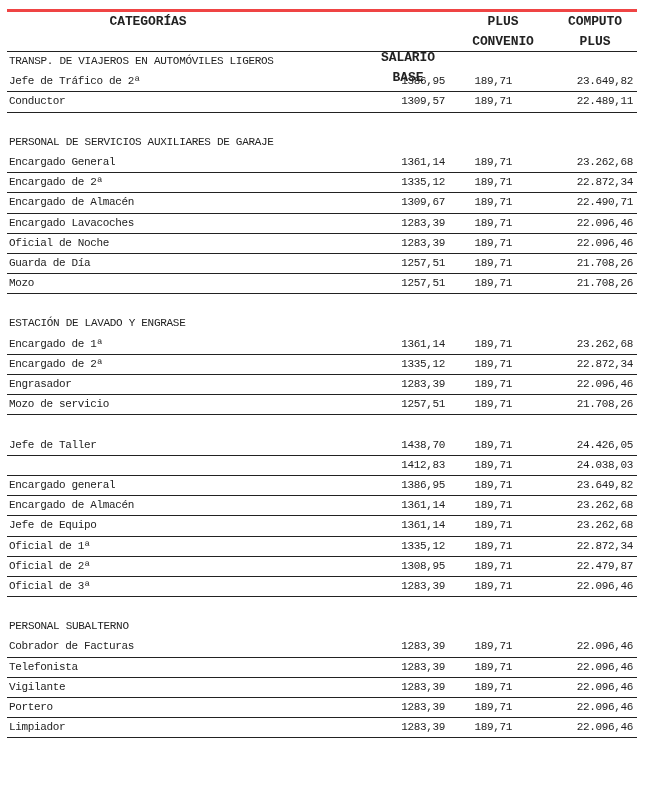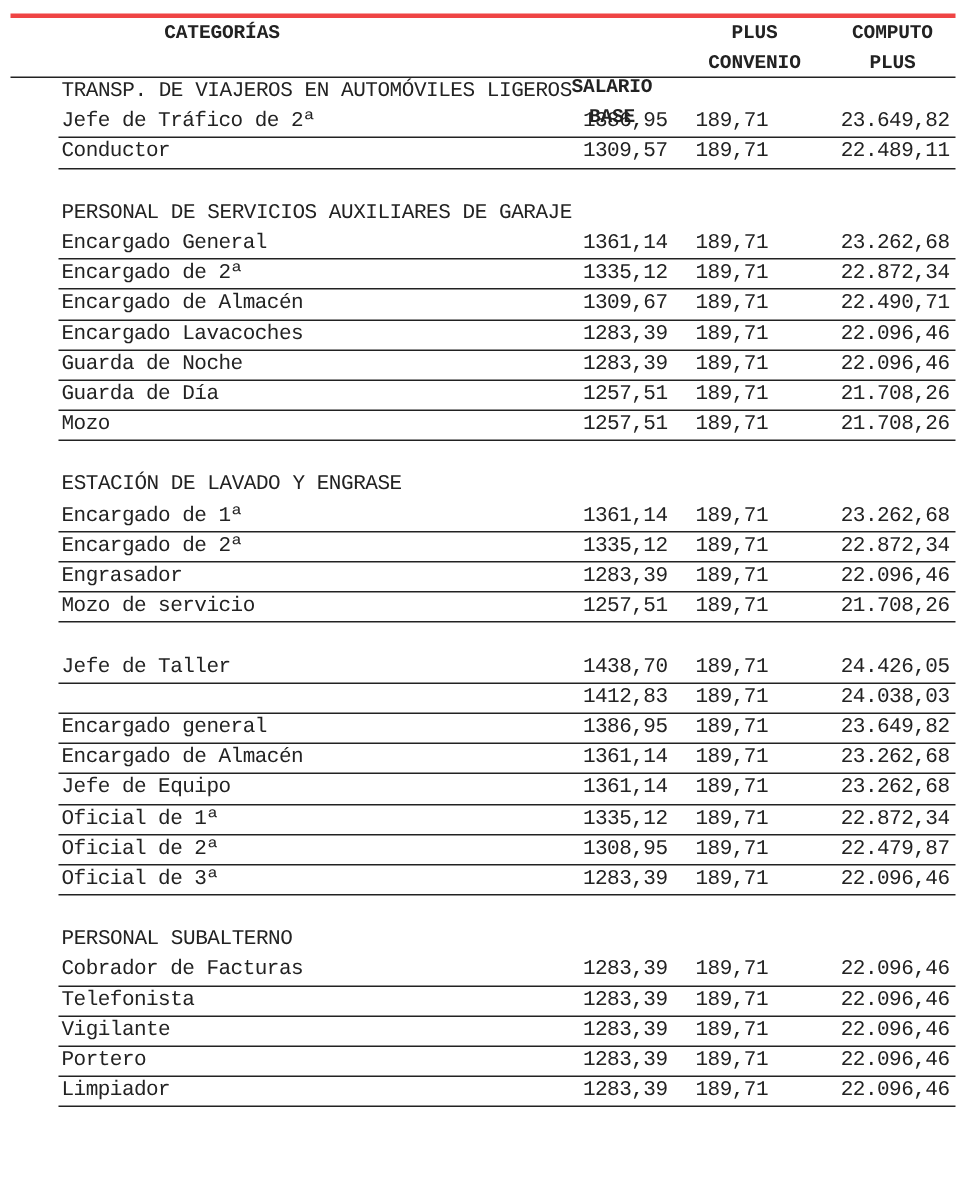--- a/index.html
+++ b/index.html
@@ -39,24 +39,23 @@
       white-space: nowrap;
     }
     .h-cat { left: 0; width: 282px; }
     .h-sal { left: 363px; width: 76px; margin-top: 36px; }
     .h-plus { left: 452px; width: 88px; }
     .h-comp { left: 546px; width: 84px; }
 
     .row {
       position: relative;
       height: 20.2px;
-      font-size: 14px;
+      font-size: 11px;
       letter-spacing: -0.35px;
       white-space: nowrap;
-      margin-left: 32px;
     }
     .row.data {
       border-bottom: 1px solid #222;
       height: 19.2px;
     }
     .row .c {
       position: absolute;
       top: 0;
       line-height: 19px;
     }
@@ -128,21 +127,21 @@
         <span class="c c-plus">189,71</span>
         <span class="c c-comp">22.490,71</span>
       </div>
       <div class="row data">
         <span class="c c-cat">Encargado Lavacoches</span>
         <span class="c c-sal">1283,39</span>
         <span class="c c-plus">189,71</span>
         <span class="c c-comp">22.096,46</span>
       </div>
       <div class="row data">
-        <span class="c c-cat">Guarda de Noche</span>
+        <span class="c c-cat">Oficial de Noche</span>
         <span class="c c-sal">1283,39</span>
         <span class="c c-plus">189,71</span>
         <span class="c c-comp">22.096,46</span>
       </div>
       <div class="row data">
         <span class="c c-cat">Guarda de Día</span>
         <span class="c c-sal">1257,51</span>
         <span class="c c-plus">189,71</span>
         <span class="c c-comp">21.708,26</span>
       </div>

